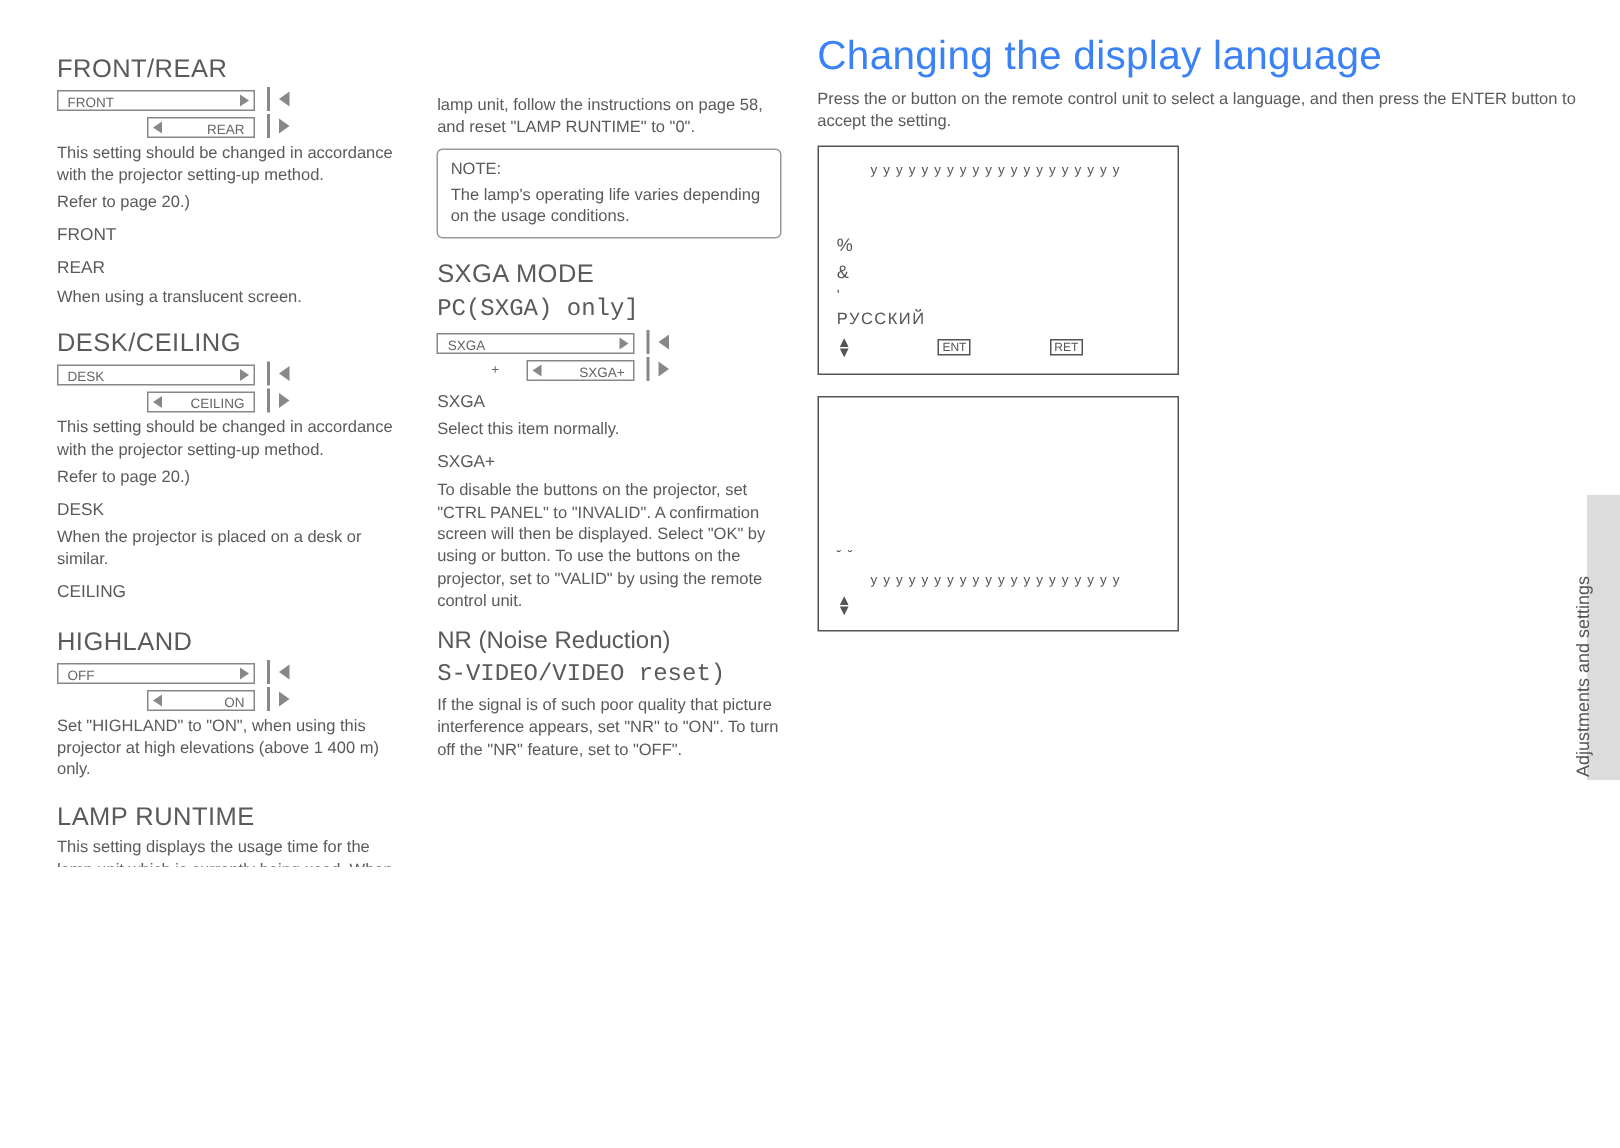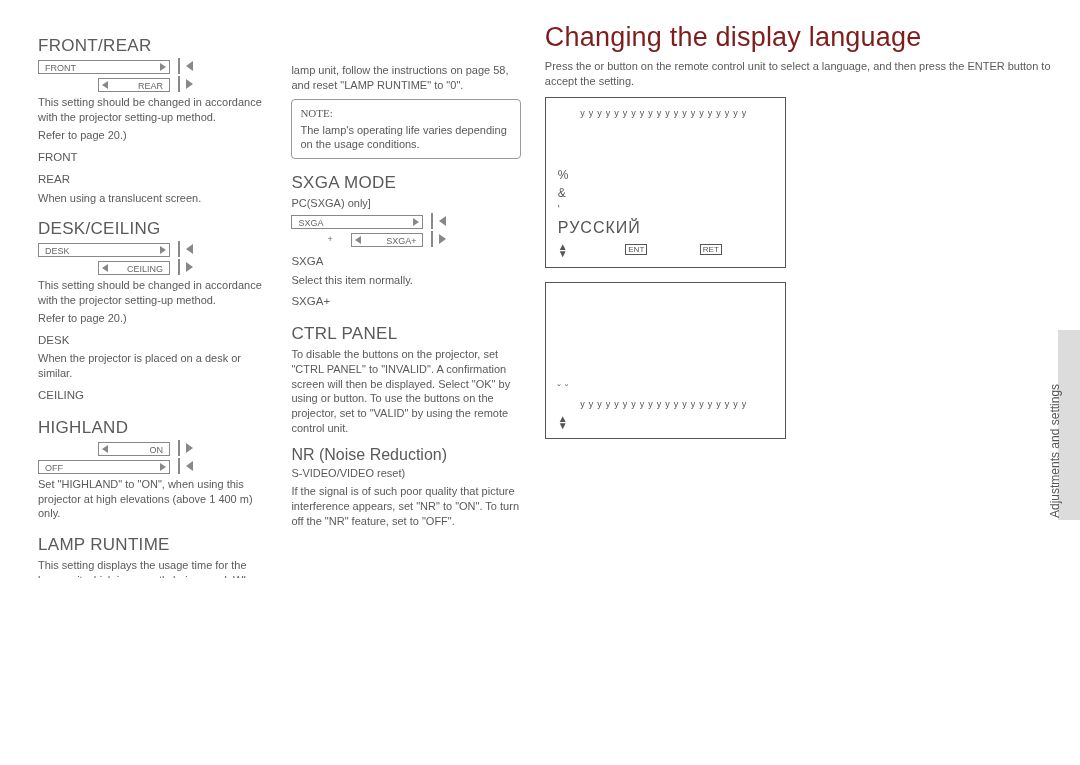--- a/index.html
+++ b/index.html
@@ -2,44 +2,44 @@
 <html><head>
 <meta charset="utf-8">
 <style>
   html,body{margin:0;padding:0;background:#fff;font-family:Arial,Helvetica,sans-serif;color:#5a5a5a;}
   .page{width:1080px;height:578px;position:relative;box-sizing:border-box;padding:22px 28px 18px 38px;}
   .cols{display:flex;gap:24px;height:680px;}
   .col{flex:1;min-width:0;}
   .col.left{flex:0.95;}
   .col.mid{flex:0.95;}
   .col.right{flex:2.1;}
-  h1{font-size:27px;font-weight:400;margin:0 0 6px 0;letter-spacing:0.2px;color:#7f1d1d;}
+  h1{font-size:27px;font-weight:400;margin:0 0 6px 0;letter-spacing:0.2px;color:#3b82f6;}
   h2{font-size:17px;font-weight:400;margin:14px 0 3px 0;text-transform:uppercase;letter-spacing:0.3px;color:#5a5a5a;}
   h3{font-size:16px;font-weight:400;margin:10px 0 2px 0;color:#5a5a5a;}
-  .subnote{font-size:11px;margin:0 0 3px 0;}
+  .subnote{font-size:16px;margin:0 0 3px 0;font-family:Liberation Mono, monospace;}
   p{font-size:11px;line-height:1.35;margin:3px 0;}
   .deflabel{font-size:11.5px;margin:7px 0 1px 0;}
   .arrows{margin:3px 0 3px 0;}
   .arrows .row{position:relative;height:15px;margin-bottom:3px;}
   .arrows .box{position:absolute;top:1px;height:12px;border:1px solid #888;background:#fff;}
   .arrows .r1{left:0;width:130px;}
   .arrows .r2{left:60px;width:70px;}
   .arrows .tri{position:absolute;width:0;height:0;border-style:solid;}
   .arrows .tri.right{border-width:5px 0 5px 7px;border-color:transparent transparent transparent #888;}
   .arrows .tri.left{border-width:5px 7px 5px 0;border-color:transparent #888 transparent transparent;}
   .arrows .lbl{position:absolute;font-size:9px;top:2px;color:#666;}
   .arrows .ins{position:absolute;left:3px;top:2px;width:0;height:0;border-style:solid;}
   .arrows .ins.left{border-width:4px 6px 4px 0;border-color:transparent #888 transparent transparent;}
   .arrows .ins.right{border-width:4px 0 4px 6px;border-color:transparent transparent transparent #888;left:auto;right:3px;}
   .arrows .stop{position:absolute;top:-1px;width:2px;height:16px;background:#888;}
   .notebox{border:1px solid #999;border-radius:4px;padding:6px 8px;font-size:11px;line-height:1.35;margin:6px 0;color:#5a5a5a;}
-  .notebox .nt{display:block;margin-bottom:2px;font-family:Liberation Serif, serif;}
+  .notebox .nt{display:block;margin-bottom:2px;}
   .osd{border:1px solid #555;width:215px;padding:10px 12px 10px 12px;margin:8px 0 14px 0;position:relative;background:#fff;}
   .osd .title{font-size:9px;letter-spacing:4px;text-align:center;margin-bottom:6px;color:#555;}
-  .osd .line{font-size:16px;letter-spacing:1px;color:#555;margin:4px 0;}
+  .osd .line{font-size:11px;letter-spacing:1px;color:#555;margin:4px 0;}
   .osd .footer{font-size:9px;letter-spacing:4px;text-align:center;margin-top:6px;color:#555;}
   .osd .ctrls{display:flex;justify-content:space-between;align-items:center;font-size:10px;margin-top:6px;color:#555;}
   .osd .ctrls .semitri{font-size:10px;line-height:7px;}
   .osd .ctrls .btn{border:1px solid #555;font-size:8px;padding:0 2px;}
   .sidetab{position:absolute;right:0;top:330px;width:22px;height:190px;background:#dcdcdc;}
   .sidetab span{position:absolute;left:4px;bottom:2px;transform:rotate(-90deg);transform-origin:left bottom;font-size:12px;white-space:nowrap;color:#555;}
   .footerrow{position:absolute;left:38px;right:28px;bottom:14px;display:flex;justify-content:space-between;font-size:12px;color:#5a5a5a;}
   .smallcaps{font-variant:small-caps;letter-spacing:0.3px;}
 </style>
 </head>
@@ -97,34 +97,34 @@
       </div>
       <p>This setting should be changed in accordance with the projector setting-up method.</p>
       <p>Refer to page 20.)</p>
       <p class="deflabel">DESK</p>
       <p>When the projector is placed on a desk or similar.</p>
       <p class="deflabel">CEILING</p>
 
       <h2>Highland</h2>
       <div class="arrows">
         <div class="row">
+            <div class="box r1">
+              <span class="lbl" style="left:6px">OFF</span>
+              <span class="ins right"></span>
+            </div>
+            <span class="stop" style="left:140px"></span>
+            <span class="tri left" style="left:148px;top:2px"></span>
+          </div>
+        <div class="row">
             <div class="box r2">
               <span class="ins left"></span>
               <span class="lbl" style="right:6px">ON</span>
             </div>
             <span class="stop" style="left:140px"></span>
             <span class="tri right" style="left:148px;top:2px"></span>
-          </div>
-        <div class="row">
-            <div class="box r1">
-              <span class="lbl" style="left:6px">OFF</span>
-              <span class="ins right"></span>
-            </div>
-            <span class="stop" style="left:140px"></span>
-            <span class="tri left" style="left:148px;top:2px"></span>
           </div>
       </div>
       <p>Set "HIGHLAND" to "ON", when using this projector at high elevations (above 1 400 m) only.</p>
 
       <h2>Lamp Runtime</h2>
       <p>This setting displays the usage time for the lamp unit which is currently being used. When replacing the</p>
     </div>
 
     <div class="col mid">
       <div style="height:38px"></div>
@@ -152,21 +152,20 @@
               <span class="lbl" style="right:6px">SXGA+</span>
             </div>
             <span class="stop" style="left:140px"></span>
             <span class="tri right" style="left:148px;top:2px"></span>
           </div>
       </div>
       <p class="deflabel">SXGA</p>
       <p>Select this item normally.</p>
       <p class="deflabel">SXGA+</p>
 
-      <h2>Ctrl Panel</h2>
       <p>To disable the buttons on the projector, set "CTRL PANEL" to "INVALID". A confirmation screen will then be displayed. Select "OK" by using    or    button. To use the buttons on the projector, set to "VALID" by using the remote control unit.</p>
 
       <h3>NR (Noise Reduction)</h3>
       <p class="subnote">S-VIDEO/VIDEO reset)</p>
       <p>If the signal is of such poor quality that picture interference appears, set "NR" to "ON". To turn off the "NR" feature, set to "OFF".</p>
     </div>
 
     <div class="col right">
       <h1>Changing the display language</h1>
       <p>Press the      or      button on the remote control unit to select a language, and then press the ENTER button to accept the setting.</p>

